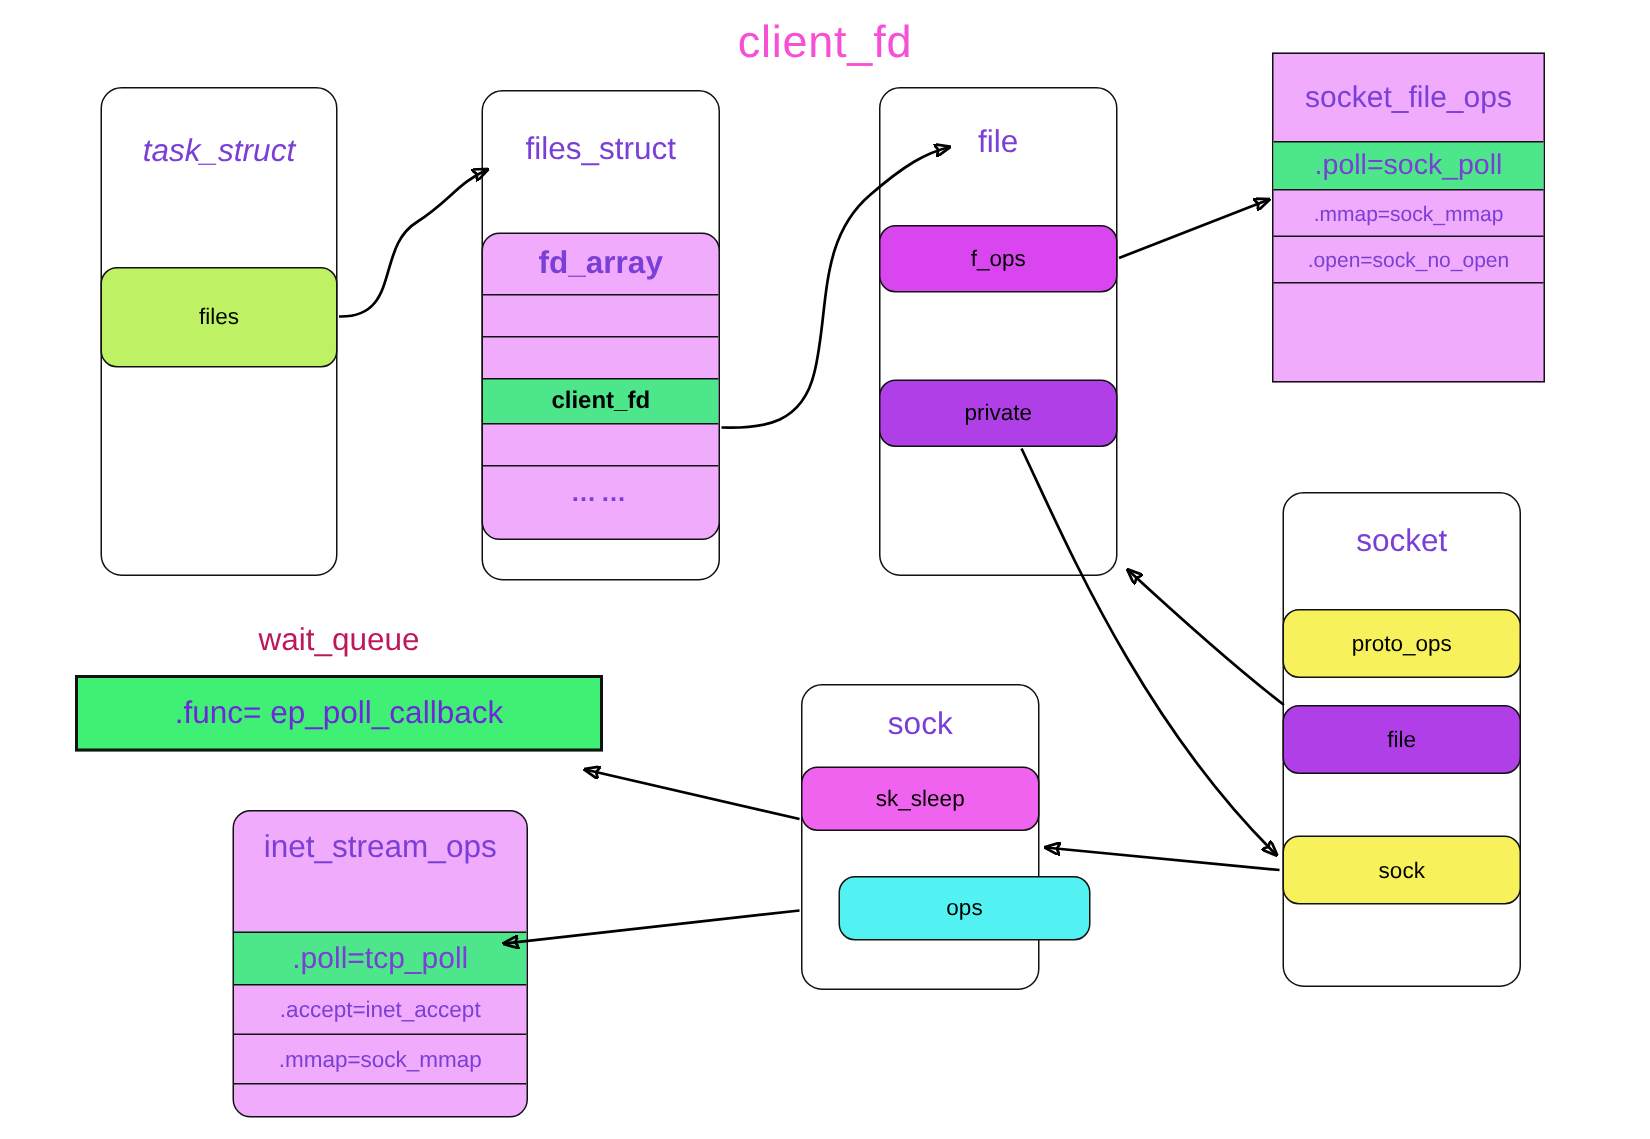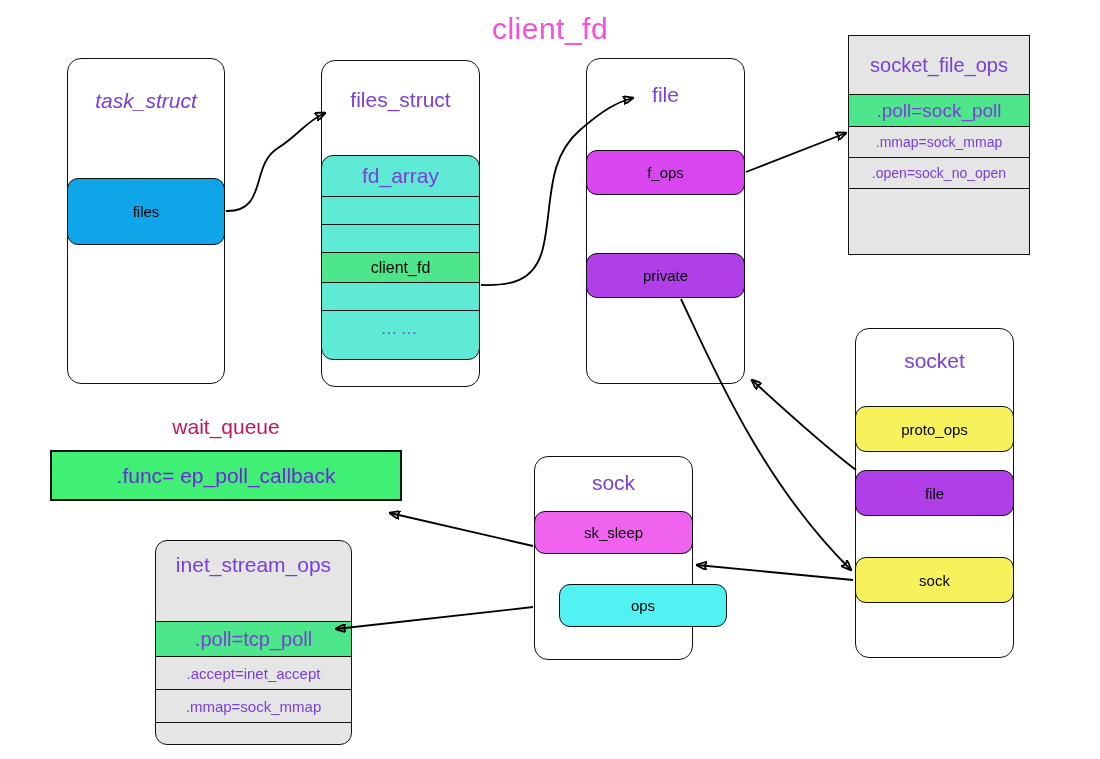--- a/index.html
+++ b/index.html
@@ -48,30 +48,30 @@
   .field {
     border: 1.6px solid #111111;
     border-radius: 11px;
     display: flex;
     align-items: center;
     justify-content: center;
     color: #000000;
     font-size: 15px;
     white-space: nowrap;
   }
-  .f-cyan   { background: #0ea5e9; }
+  .f-cyan   { background: #bef264; }
   .f-blue   { background: #d946ef; }
   .f-purple { background: #b03fe8; }
   .f-yellow { background: #f7f25c; }
   .f-pink   { background: #ef63ef; }
   .f-cyan2  { background: #52f2f2; }
 
   
   .tbl {
-    background: #e5e5e5;
+    background: #f0abfc;
     border: 1.6px solid #111111;
     padding-left: 28px;
   }
   .tbl.rounded { border-radius: 12px; margin-left: 20px; }
   .trow {
     position: absolute;
     left: 0; width: 100%;
     box-sizing: border-box;
     display: flex;
     align-items: center;
@@ -84,22 +84,23 @@
   .row-green {
     background: #4de68a;
     color: #7a3fd6;
   }
   .row-dots { color: #7a3fd6; font-size: 17px; letter-spacing: 3px; }
 
   
   .fd-frame {
     border: 1.6px solid #111111;
     border-radius: 12px;
-    background: #5eead4;
+    background: #f0abfc;
     overflow: hidden;
+    font-weight: bold;
   }
 
   
   #wait-queue-box {
     background: #3ff075;
     border: 2px solid #111111;
     display: flex;
     align-items: center;
     justify-content: center;
   }

